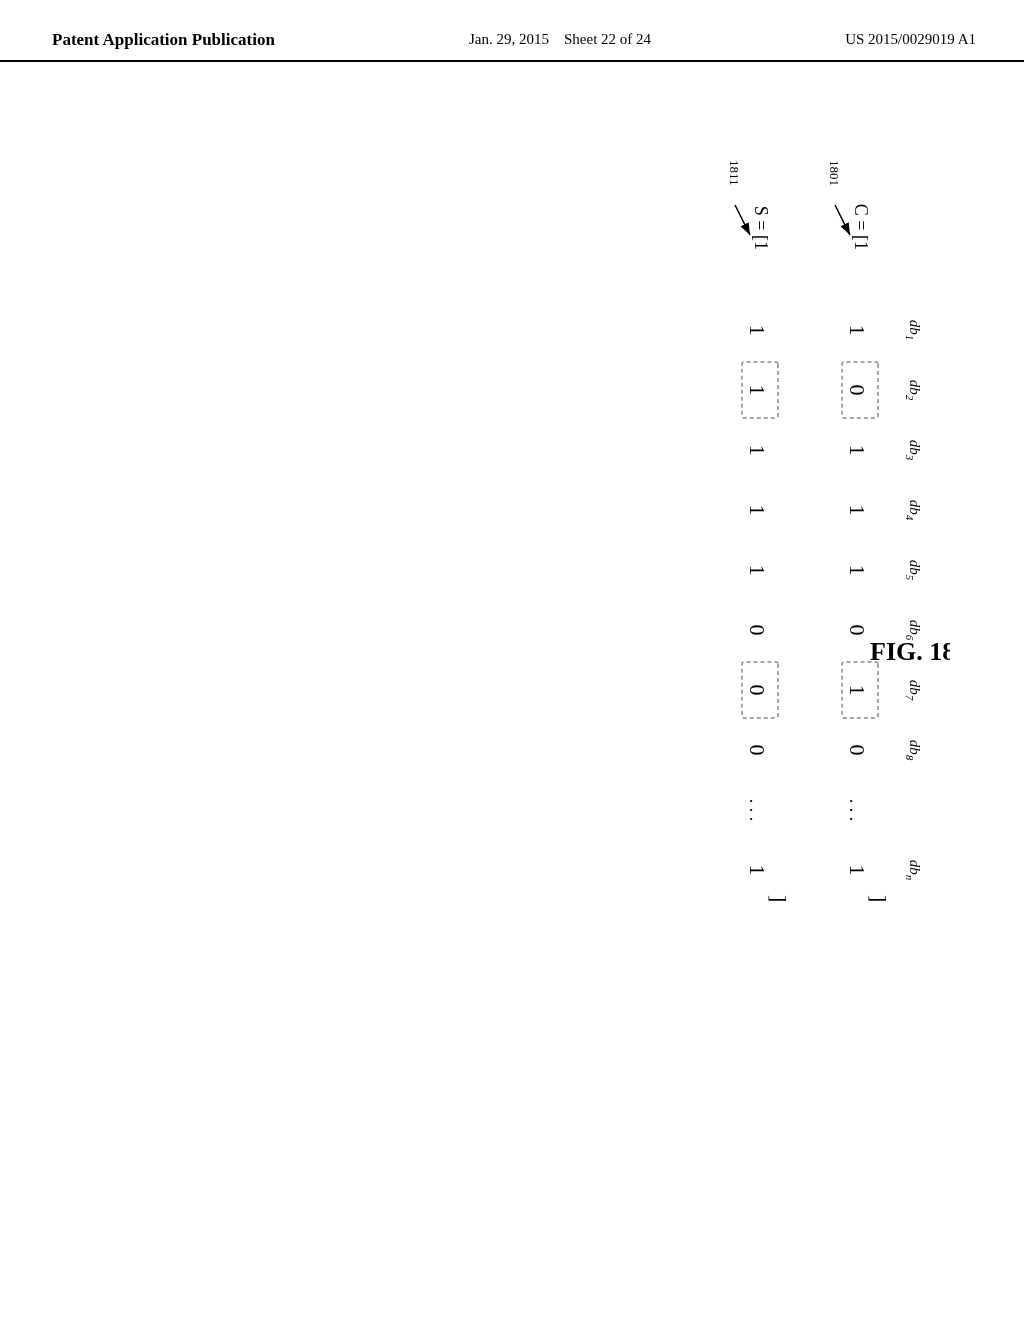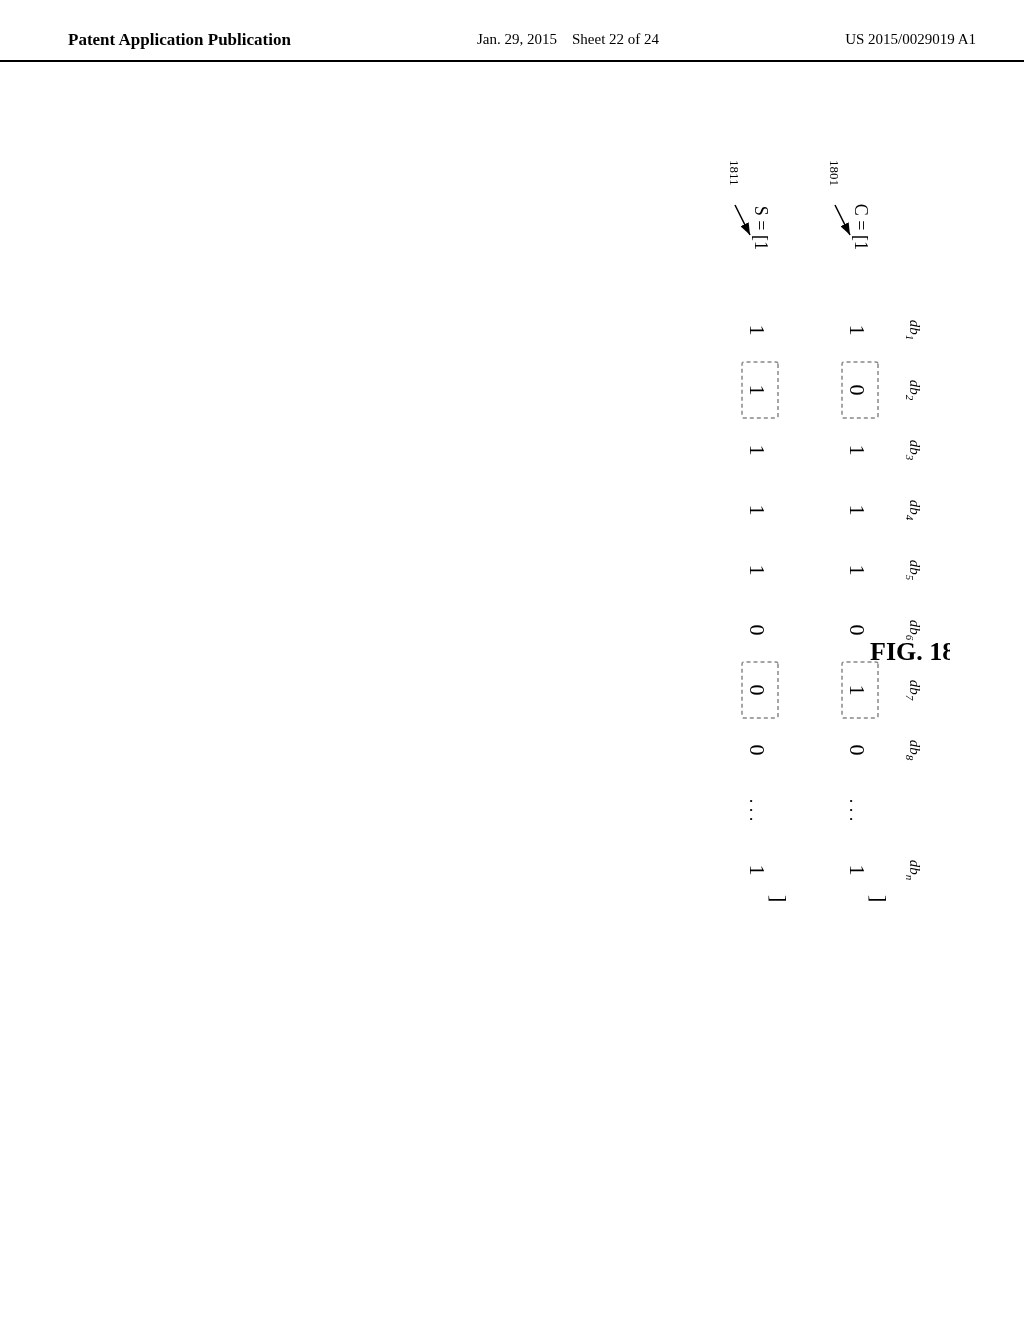--- a/index.html
+++ b/index.html
@@ -11,21 +11,21 @@
       height: 1320px;
       overflow: hidden;
       position: relative;
     }
 
     
     .header {
       display: flex;
       justify-content: space-between;
       align-items: flex-start;
-      padding: 28px 48px 0 68px;
+      padding: 28px 48px 0 52px;
       border-bottom: 2px solid #000;
       padding-bottom: 8px;
     }
 
     .header-left {
       font-size: 17px;
       font-weight: bold;
       line-height: 1.4;
     }
 

